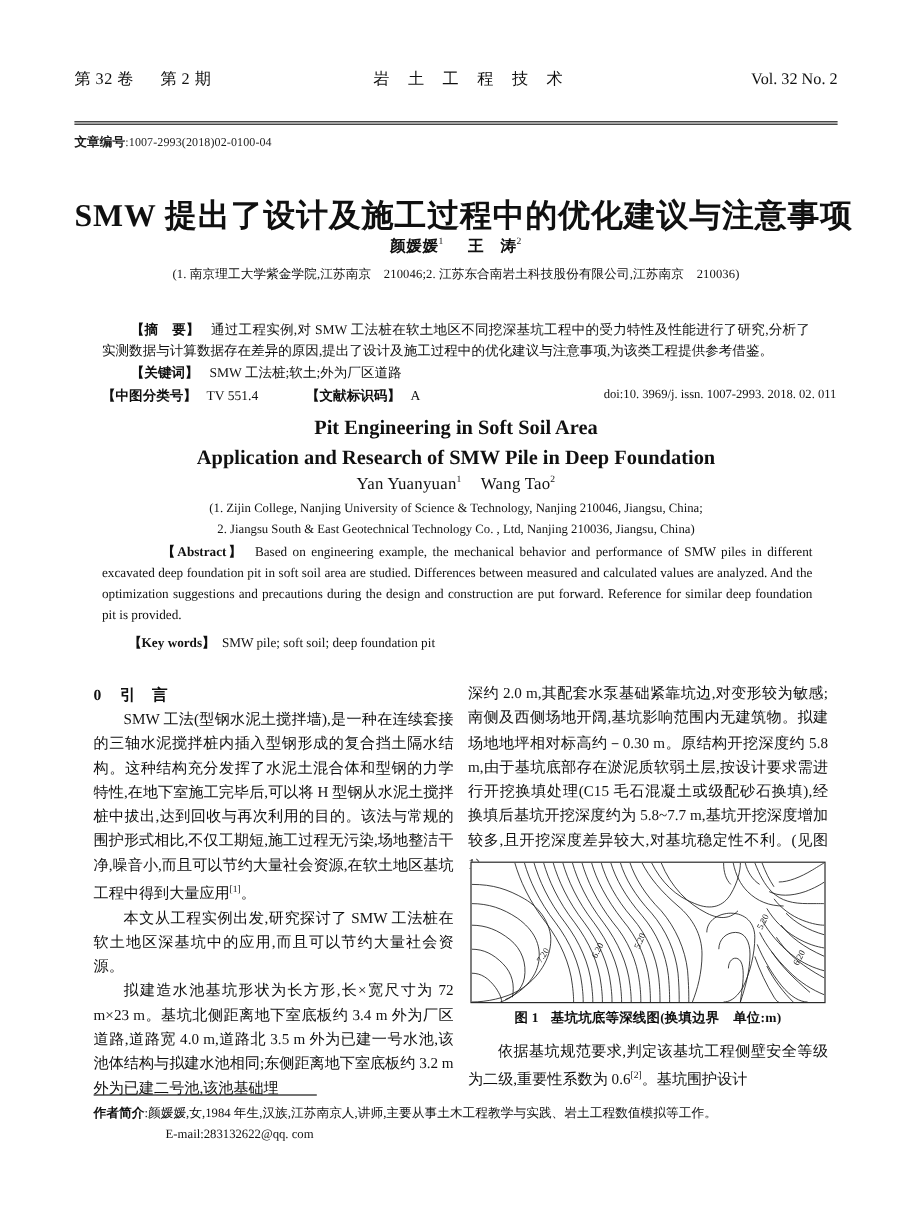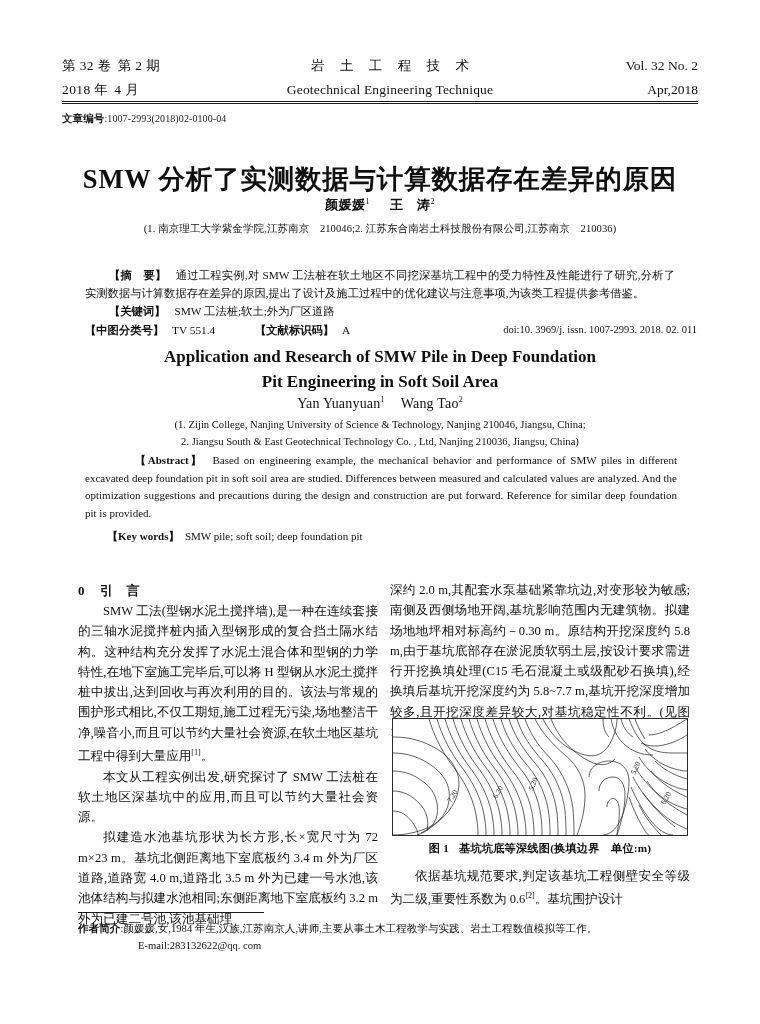--- a/index.html
+++ b/index.html
@@ -36,21 +36,21 @@
   .mast-row {
     display: flex;
     align-items: baseline;
     justify-content: space-between;
     height: 24px;
     line-height: 24px;
   }
   .mast-left {
     width: 170px;
     display: flex;
-    gap: 6px;
+    gap: 22px;
     font-size: 13.5px;
     letter-spacing: .4px;
   }
   .mast-left span { white-space: nowrap; }
   .mast-center {
     flex: 1;
     text-align: center;
     font-size: 13.5px;
     white-space: nowrap;
   }
@@ -202,21 +202,21 @@
     width: 592px;
     font-size: 11px;
     line-height: 17.5px;
     text-indent: 22px;
   }
   .en-kw .lbl { font-weight: 700; font-family: Liberation Serif, serif; }
 
   
   .col {
     position: absolute;
-    top: 580px;
+    top: 568px;
     width: 300px;
     font-size: 12.6px;
     line-height: 20.3px;
     text-align: justify;
     text-justify: inter-ideograph;
   }
   .col-left { left: 78px; }
   .col-right { left: 390px; }
   .col p { margin: 0; text-indent: 25px; }
   .col p.noind { text-indent: 0; }
@@ -283,57 +283,49 @@
 
   <div class="masthead">
     <div class="mast-row">
       <div class="mast-left">
         <span>第 32 卷</span>
         <span>第 2 期</span>
       </div>
       <div class="mast-center cn">岩 土 工 程 技 术</div>
       <div class="mast-right">Vol. 32 No. 2</div>
     </div>
-    <div class="mast-row">
-      <div class="mast-left">
-        <span>2018 年</span>
-        <span>4 月</span>
-      </div>
-      <div class="mast-center en">Geotechnical Engineering Technique</div>
-      <div class="mast-right">Apr,2018</div>
-    </div>
   </div>
   <div class="rule-double"></div>
 
   <div class="artnum">
     <b>文章编号</b><span>:</span><span>1007-2993(2018)02-0100-04</span>
   </div>
 
-  <h1 class="cn-title">SMW 分析了实测数据与计算数据存在差异的原因</h1>
+  <h1 class="cn-title">SMW 提出了设计及施工过程中的优化建议与注意事项</h1>
 
   <div class="cn-authors">
     <span>颜媛媛</span><sup>1</sup><span class="gap"></span><span>王　涛</span><sup>2</sup>
   </div>
 
   <div class="cn-affil">(1. 南京理工大学紫金学院,江苏南京　210046;2. 江苏东合南岩土科技股份有限公司,江苏南京　210036)</div>
 
   <div class="cn-abs">
     <p class="indent"><span class="lbl">【摘　要】</span><span class="sp8"></span><span>通过工程实例,对 SMW 工法桩在软土地区不同挖深基坑工程中的受力特性及性能进行了研究,分析了实测数据与计算数据存在差异的原因,提出了设计及施工过程中的优化建议与注意事项,为该类工程提供参考借鉴。</span></p>
     <p class="indent"><span class="lbl">【关键词】</span><span class="sp8"></span><span>SMW 工法桩;软土;外为厂区道路</span></p>
   </div>
 
   <div class="cn-meta">
     <div class="m1"><span class="lbl">【中图分类号】</span><span class="sp"></span><span>TV 551.4</span></div>
     <div class="m2"><span class="lbl">【文献标识码】</span><span class="sp"></span><span>A</span></div>
     <div class="m3">doi:10. 3969/j. issn. 1007-2993. 2018. 02. 011</div>
   </div>
 
   <div class="en-title">
+    <div>Pit Engineering in Soft Soil Area</div>
     <div>Application and Research of SMW Pile in Deep Foundation</div>
-    <div>Pit Engineering in Soft Soil Area</div>
   </div>
 
   <div class="en-authors">
     <span>Yan Yuanyuan</span><sup>1</sup><span class="gap"></span><span>Wang Tao</span><sup>2</sup>
   </div>
 
   <div class="en-affil">
     <div>(1. Zijin College, Nanjing University of Science &amp; Technology, Nanjing 210046, Jiangsu, China;</div>
     <div>2. Jiangsu South &amp; East Geotechnical Technology Co. , Ltd, Nanjing 210036, Jiangsu, China)</div>
   </div>

